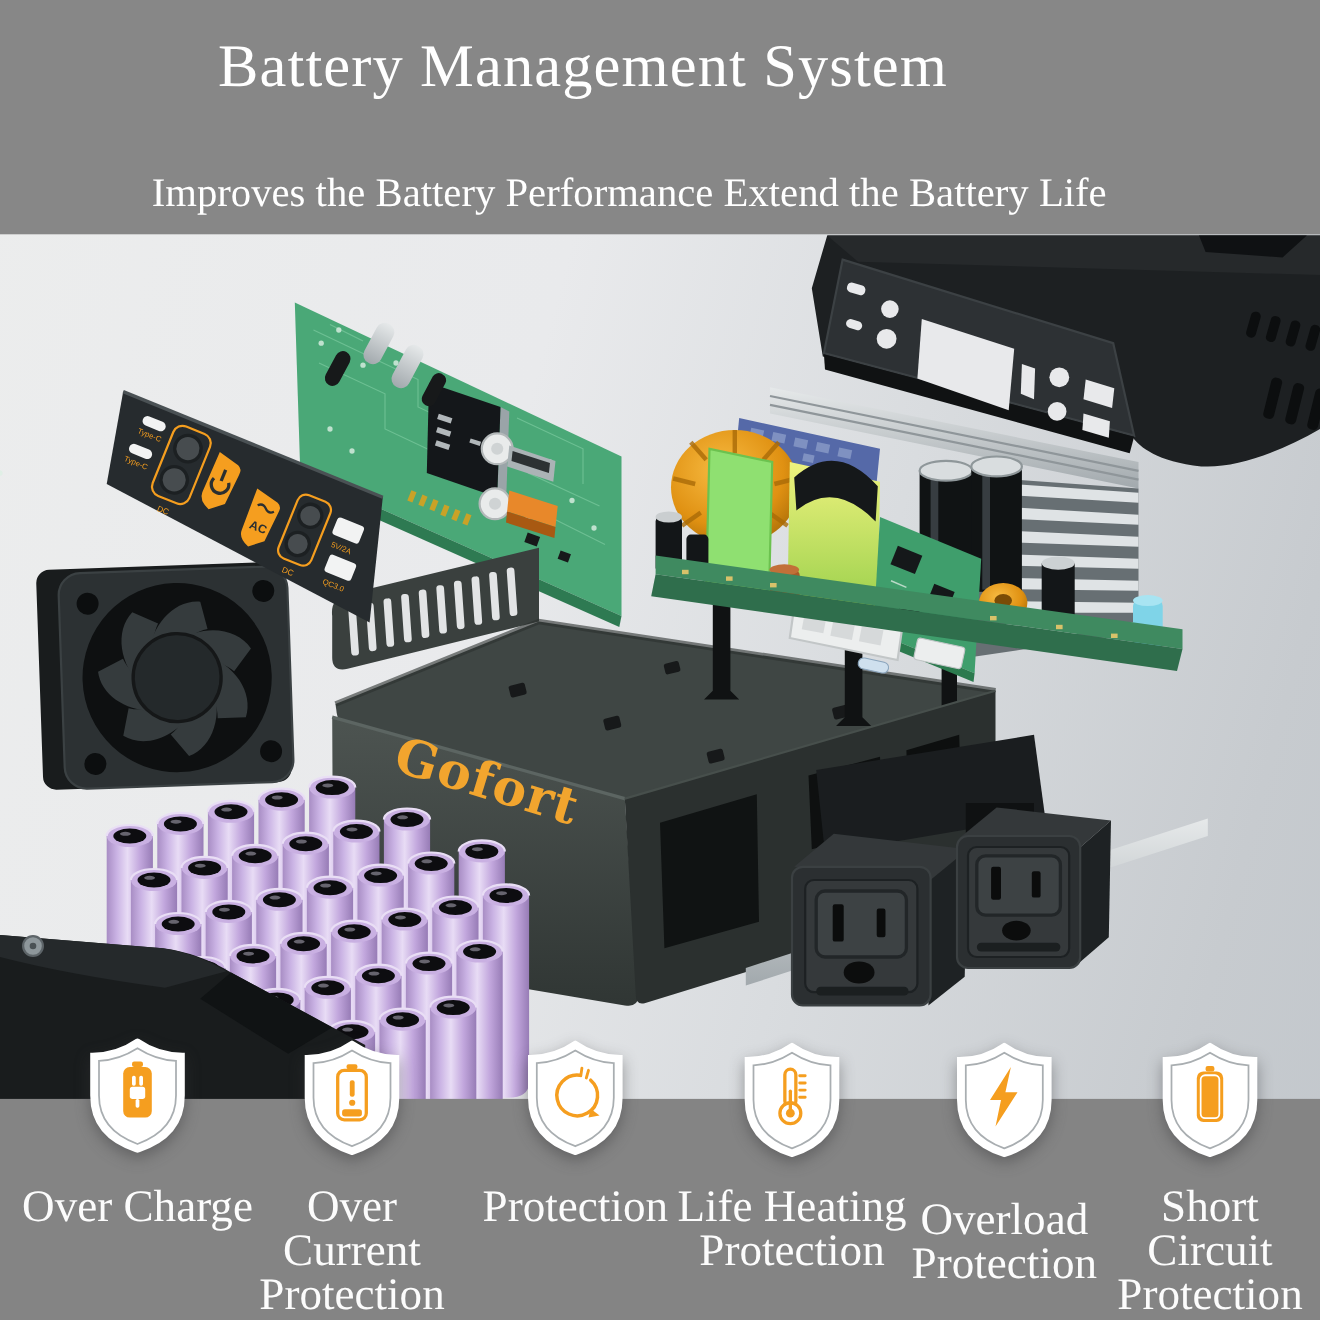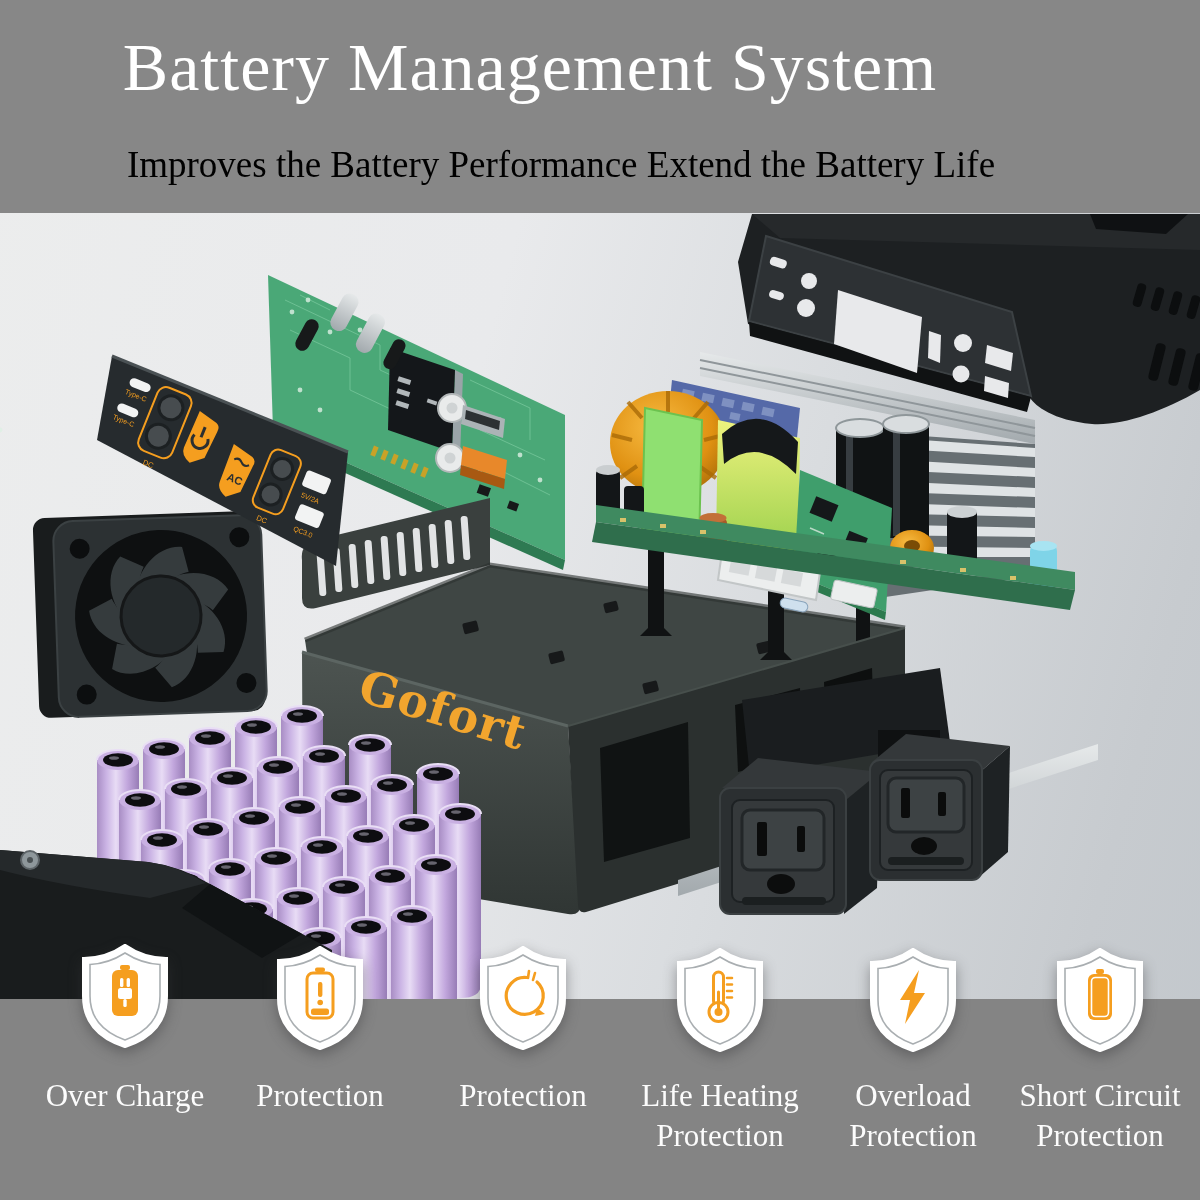--- a/index.html
+++ b/index.html
@@ -6,38 +6,38 @@
   .stage{
     position:relative;width:1200px;height:1200px;overflow:hidden;
     background:linear-gradient(105deg,#eceded 0%,#e9eaec 38%,#d9dcdf 62%,#c7cbcf 88%,#c2c7cc 100%);
     font-family:"Liberation Serif",serif;
   }
   .band{position:absolute;left:0;width:1200px;background:#878787;}
   .band.top{top:0;height:213px;z-index:5;}
   .band.bottom{top:999px;height:201px;background:#848484;z-index:5;}
   .title{
     position:absolute;top:28px;left:0;width:1060px;text-align:center;
-    font-size:68px;color:#ffffff;font-weight:400;letter-spacing:1px;margin:0;
+    font-size:55px;color:#ffffff;font-weight:400;letter-spacing:1px;margin:0;
   }
   .subtitle{
     position:absolute;top:138px;left:0;width:1112px;text-align:center;
-    font-size:37px;color:#000000;font-weight:400;margin:5px;
+    font-size:37px;color:#ffffff;font-weight:400;margin:16px;
   }
   .product-svg{position:absolute;left:0;top:0;width:1200px;height:1200px;z-index:2;}
   .shield-wrap{position:absolute;z-index:7;width:92px;height:104px;}
   .shield-wrap svg{filter:drop-shadow(0 5px 7px rgba(55,55,58,.45));}
   .prot-label{
     position:absolute;z-index:8;width:210px;text-align:center;color:#fcfcfc;
-    font-size:31px;line-height:40px;top:1076px;
+    font-size:41px;line-height:40px;top:1076px;
   }
   .s1{left:79px;top:944px;}  .l1{left:20px;}
   .s2{left:274px;top:946px;} .l2{left:215px;}
   .s3{left:477px;top:946px;} .l3{left:418px;}
   .s4{left:674px;top:948px;} .l4{left:615px;}
-  .s5{left:867px;top:948px;} .l5{left:808px;}
+  .s5{left:867px;top:948px;} .l5{left:808px;margin-top:12px;}
   .s6{left:1054px;top:948px;}.l6{left:995px;}
 </style>
 </head>
 <body>
 
 <div class="stage">
 
   <svg class="product-svg" viewBox="0 0 1200 1200">
     <defs>
       <linearGradient id="cellG" x1="0" y1="0" x2="1" y2="0">
@@ -501,20 +501,21 @@
       <rect x="34" y="26" width="24" height="46" rx="6" fill="#f59e1f"></rect>
       <rect x="42" y="21" width="8" height="5" rx="2" fill="#f59e1f"></rect>
       <rect x="37.5" y="29.5" width="17" height="39" rx="4" fill="none" stroke="#fff" stroke-width="1.6"></rect>
     </svg>
   </div>
 
   <div class="prot-label l1">
     <div>Over Charge</div>
   </div>
   <div class="prot-label l2">
+    <div>Over Current</div>
     <div>Protection</div>
   </div>
   <div class="prot-label l3">
     <div>Protection</div>
   </div>
   <div class="prot-label l4">
     <div>Life Heating</div>
     <div>Protection</div>
   </div>
   <div class="prot-label l5">

